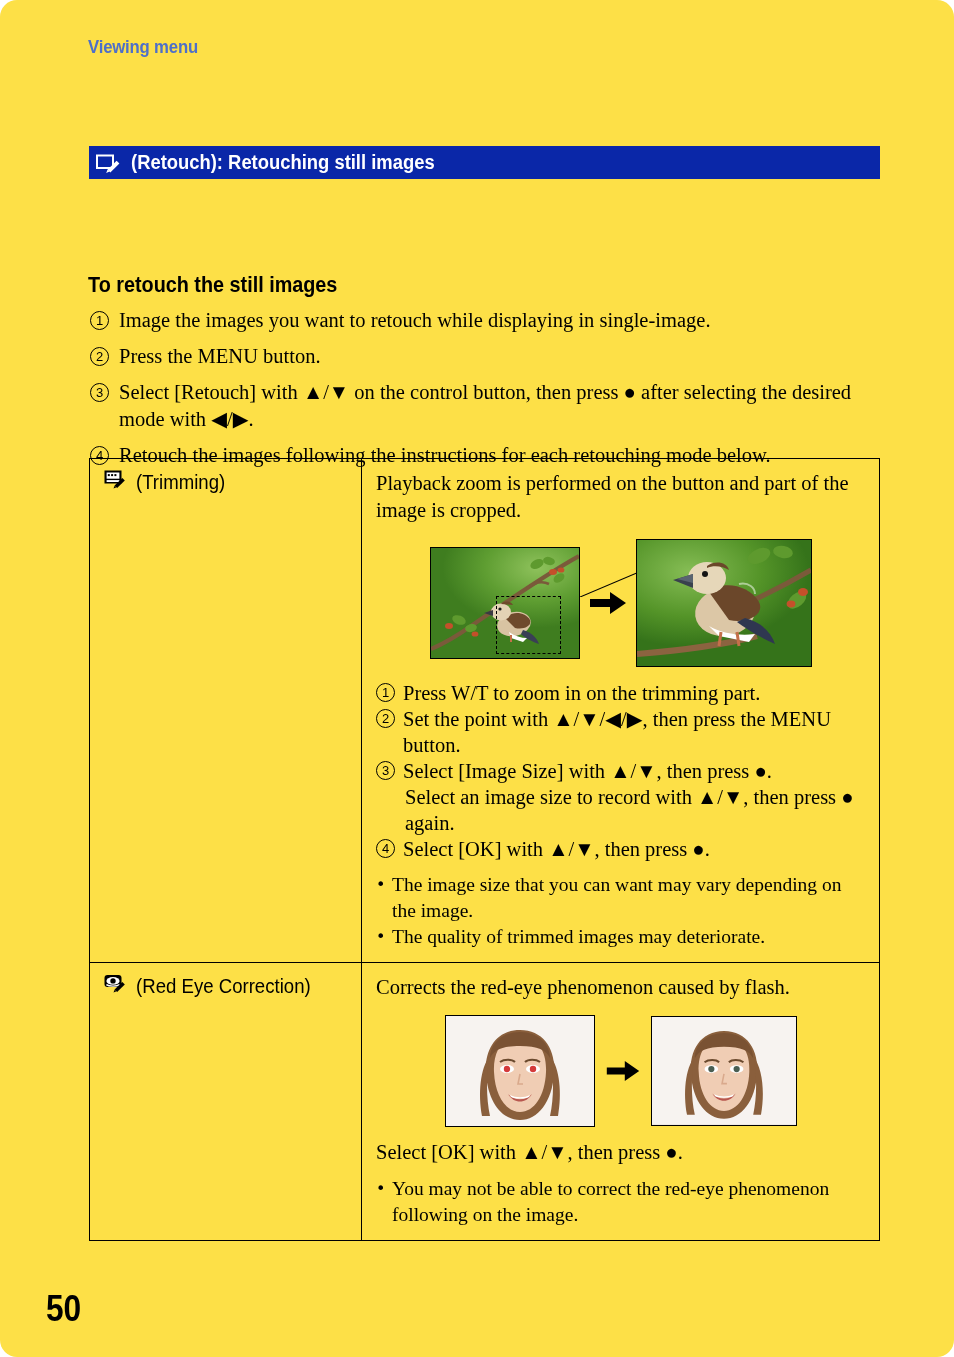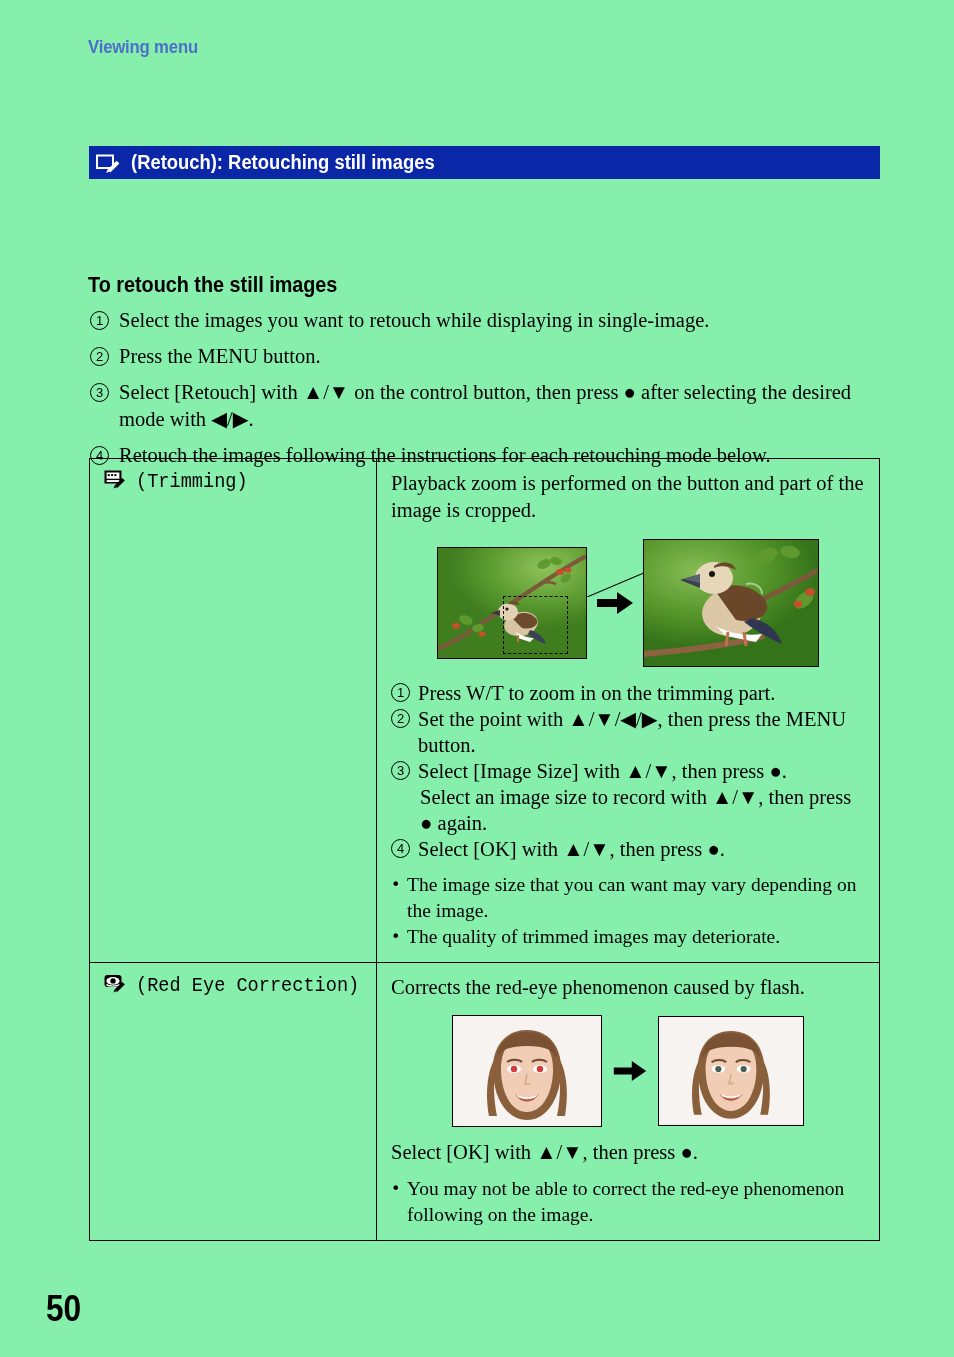--- a/index.html
+++ b/index.html
@@ -4,24 +4,25 @@
 <style>
   html, body {
     margin: 0;
     padding: 0;
     background: #ffffff;
   }
   .page {
     position: relative;
     width: 954px;
     height: 1357px;
-    background: #86efac;
+    background: #fde047;
     overflow: hidden;
     font-family: "Liberation Serif", "DejaVu Serif", serif;
     color: #000000;
+    border-radius: 17px;
   }
 
   
   .runhead {
     position: absolute;
     left: 88px;
     top: 36px;
     width: 790px;
     height: 30px;
   }
@@ -163,22 +164,22 @@
   .tbl td.cell-left { width: 257px; padding: 11px 0 0 14px; }
   .tbl td.cell-right { padding: 11px 14px 12px 14px; }
   .tbl table { border: none; }
   .tbl > table > tbody > tr > td { border-left: none; border-right: none; }
   .tbl > table > tbody > tr > td.cell-left { border-right: 1.6px solid #000; }
   .tbl > table > tbody > tr:first-child > td { border-top: none; }
   .tbl > table > tbody > tr:last-child > td { border-bottom: none; margin-top: 16px; }
 
   .modename {
     display: flex;
-    align-items: flex-start;
-    font-family: Liberation Mono, monospace;
+    align-items: center;
+    font-family: Liberation Sans, sans-serif;
     font-size: 20px;
   }
   .modename .mn-txt { transform: scaleX(0.93); transform-origin: left center; white-space: nowrap; }
   .mode-icon { flex: none; margin-right: 9px; position: relative; }
 
   .desc {
     font-size: 20.5px;
     line-height: 27px;
   }
 
@@ -290,21 +291,21 @@
     </span>
     <span class="banner-title">(Retouch): Retouching still images</span>
   </div>
 
 
   <div class="subhead">To retouch the still images</div>
 
   <div class="steps">
     <div class="step">
       <span class="cnum">1</span>
-      <span class="step-txt">Select the images you want to retouch while displaying in single-image.</span>
+      <span class="step-txt">Image the images you want to retouch while displaying in single-image.</span>
     </div>
     <div class="step">
       <span class="cnum">2</span>
       <span class="step-txt">Press the MENU button.</span>
     </div>
     <div class="step">
       <span class="cnum">3</span>
       <span class="step-txt">Select [Retouch] with ▲/▼ on the control button, then press ● after selecting the desired mode with ◀/▶.</span>
     </div>
     <div class="step">

